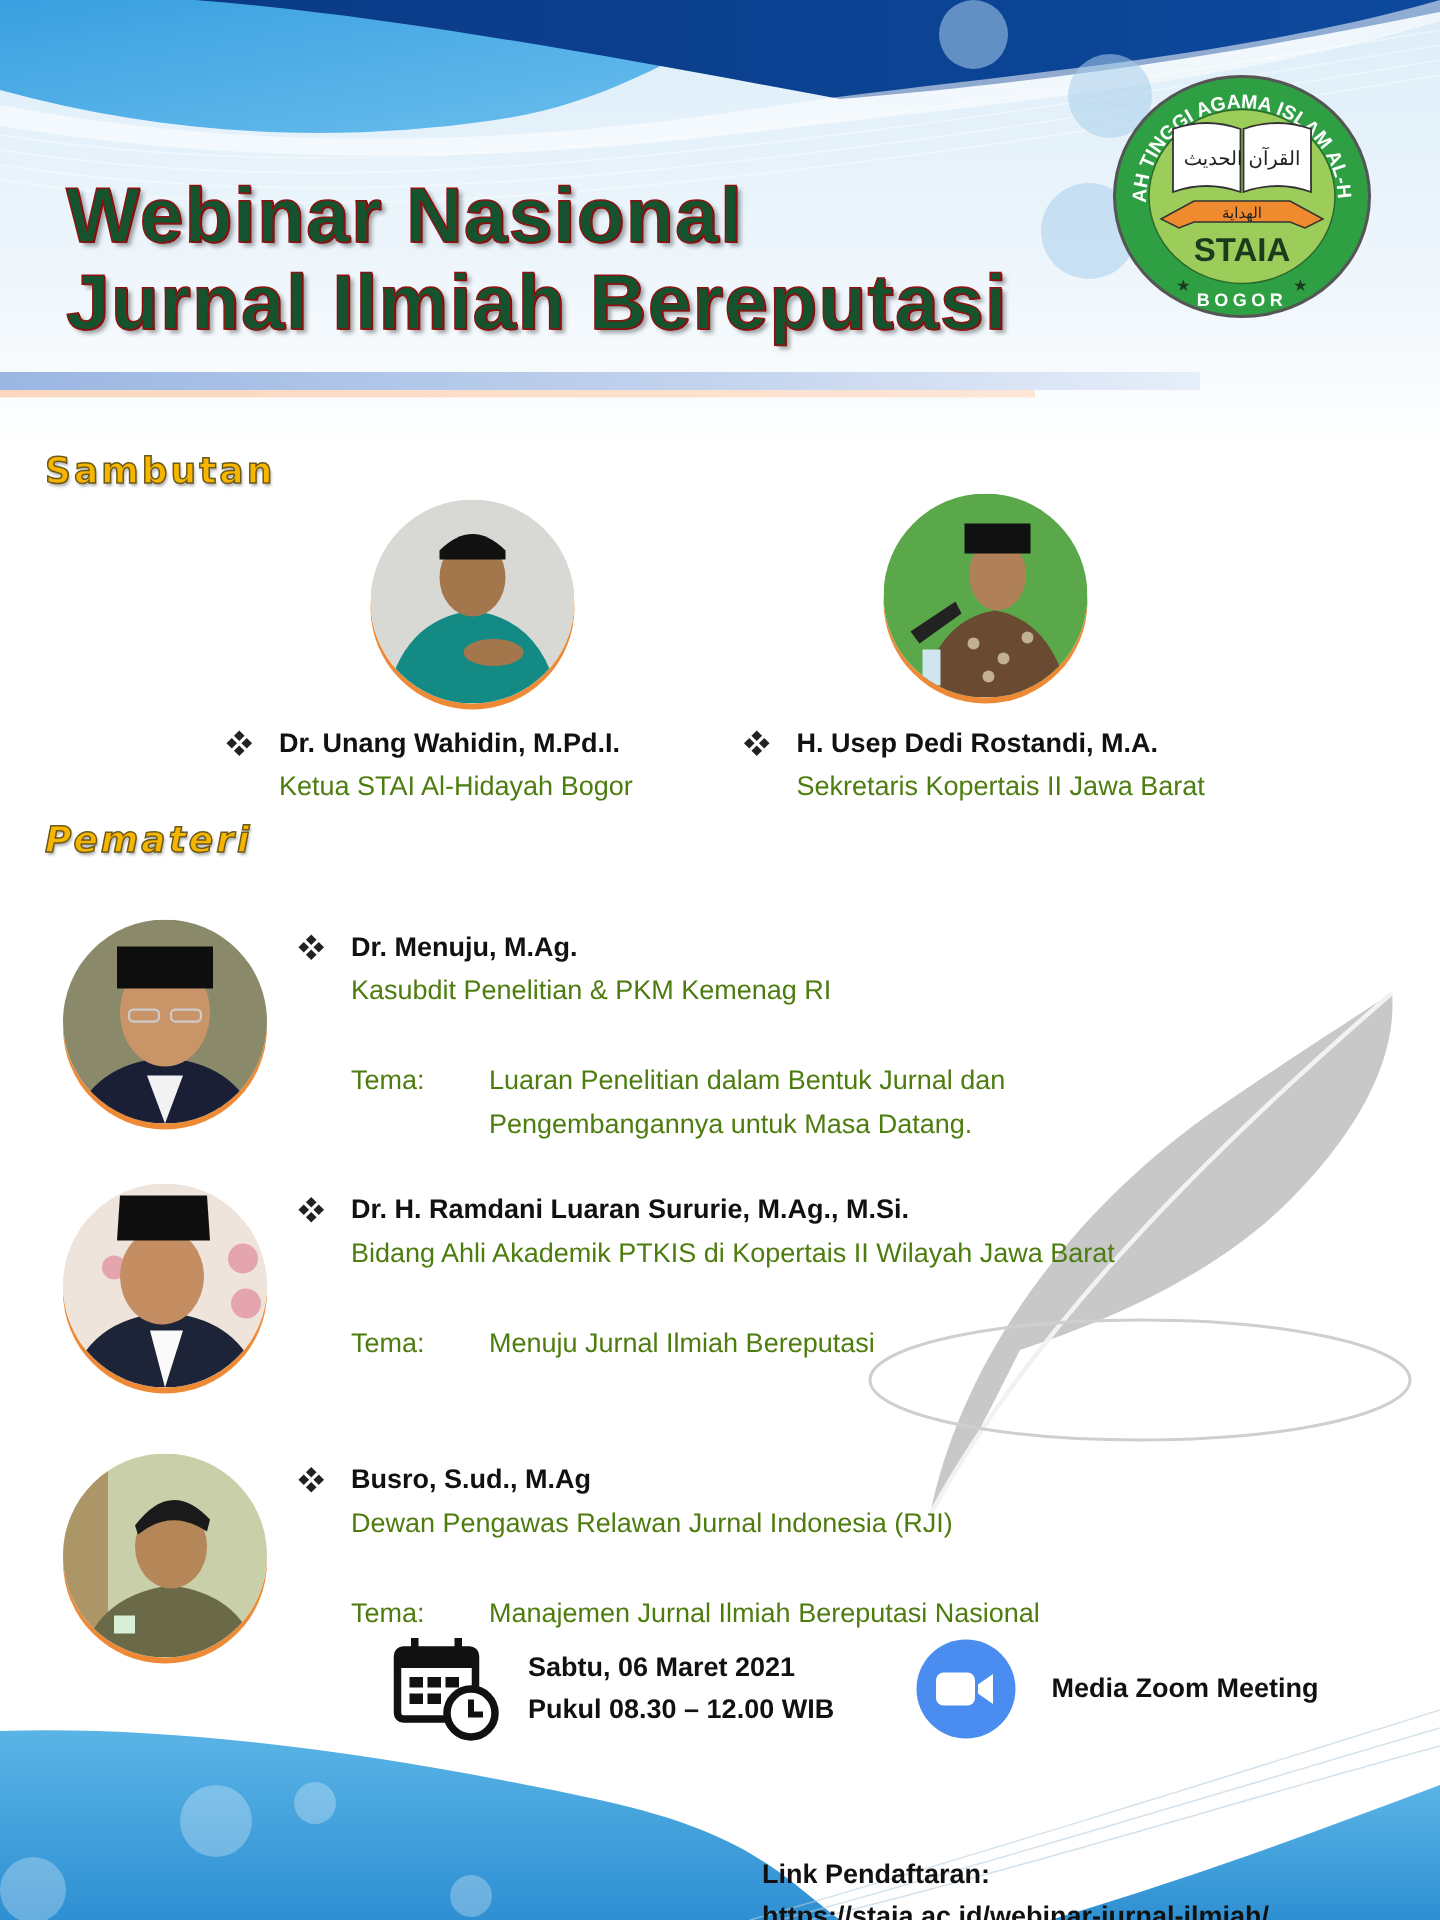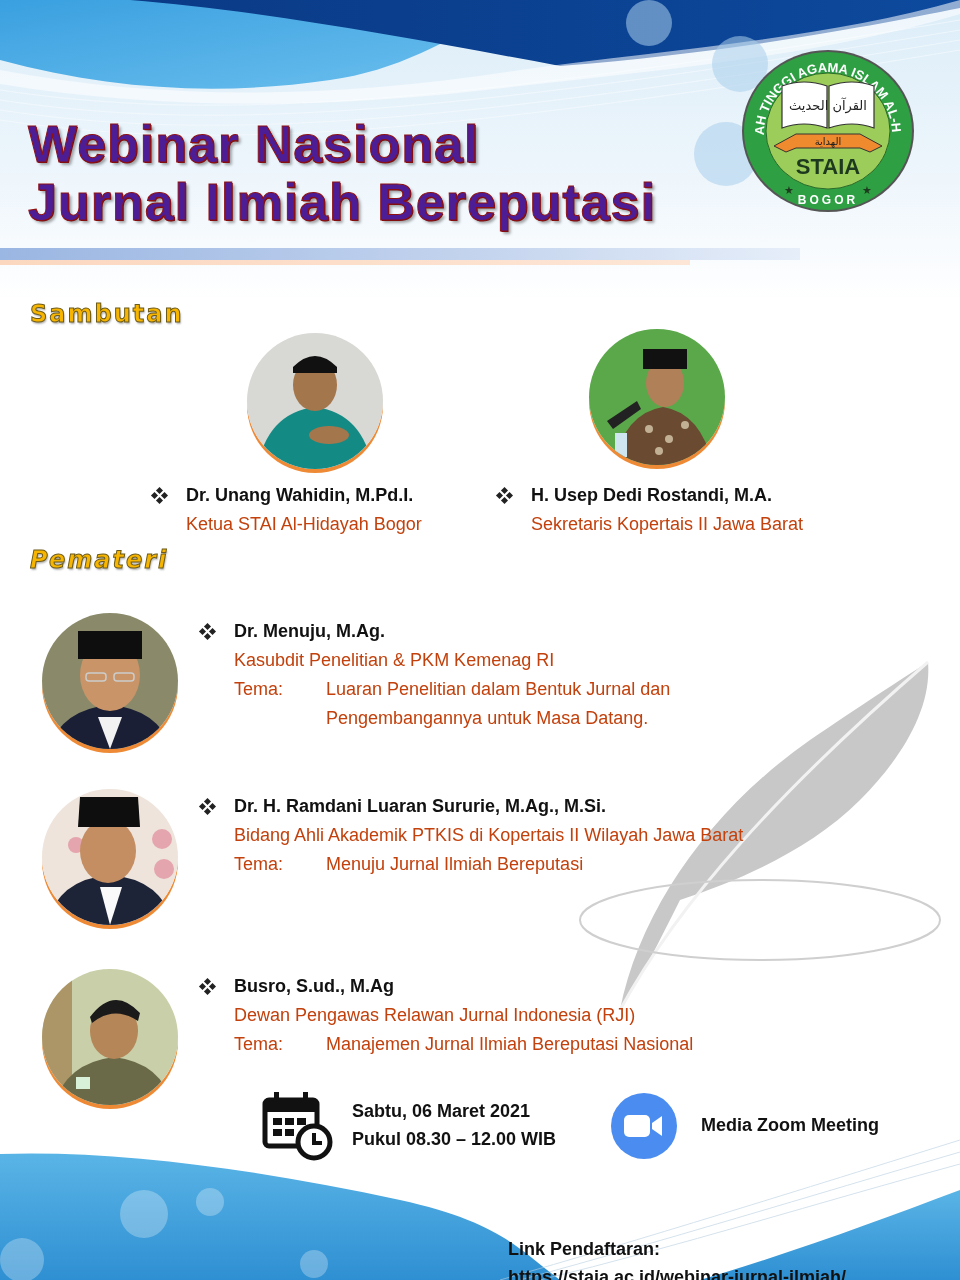--- a/index.html
+++ b/index.html
@@ -22,24 +22,24 @@
       overflow: hidden;
     }
     .bubble {
       position: absolute; border-radius: 50%;
       background: rgba(170, 205, 235, 0.55);
     }
     .bubble-b { background: rgba(255,255,255,0.28); }
 
     
     .title {
-      position: absolute; left: 28px;
+      position: absolute; left: 44px;
       font-family: "Liberation Sans", sans-serif;
       font-weight: bold; font-size: 52px; letter-spacing: 1px;
-      color: #4c1d95;
+      color: #14532d;
       text-shadow: 1px 1px 0 #7a0e0e, 3px 3px 3px rgba(0,0,0,0.35);
       -webkit-text-stroke: 1px #8f1010;
     }
     .title-1 { top: 114px; }
     .title-2 { top: 172px; }
     .title-bar-blue {
       position: absolute; left: 0; top: 248px; width: 800px; height: 12px;
       background: linear-gradient(90deg, #9ab6e2 0%, #c4d4ee 60%, #e6eef9 100%);
     }
     .title-bar-orange {
@@ -75,24 +75,24 @@
     .speaker .name {
       display: flex; align-items: center; font-weight: bold; font-size: 18px; color: #111;
     }
     .bullet {
       display: inline-block; width: 16px; height: 16px; margin-right: 18px; position: relative;
     }
     .bullet i {
       position: absolute; width: 5px; height: 5px; background: #222; transform: rotate(45deg);
     }
     .speaker .role, .speaker .theme-row {
-      font-size: 18px; color: #c2410c; line-height: 29px; padding-left: 34px;
+      font-size: 18px; color: #4d7c0f; line-height: 29px; padding-left: 34px;
     }
     .speaker .name { line-height: 29px; }
-    .theme-row { display: flex; }
+    .theme-row { display: flex; margin-top: 31px; }
     .theme-label { width: 92px; flex: none; }
     .theme-text { white-space: pre-line; }
 
     
     .info-text {
       position: absolute; font-weight: bold; font-size: 18px; line-height: 28px; color: #111;
     }
     .zoom-icon {
       position: absolute; left: 611px; top: 1093px; width: 66px; height: 66px; border-radius: 50%;
       background: #4a8cf0; display: flex; align-items: center; justify-content: center;

